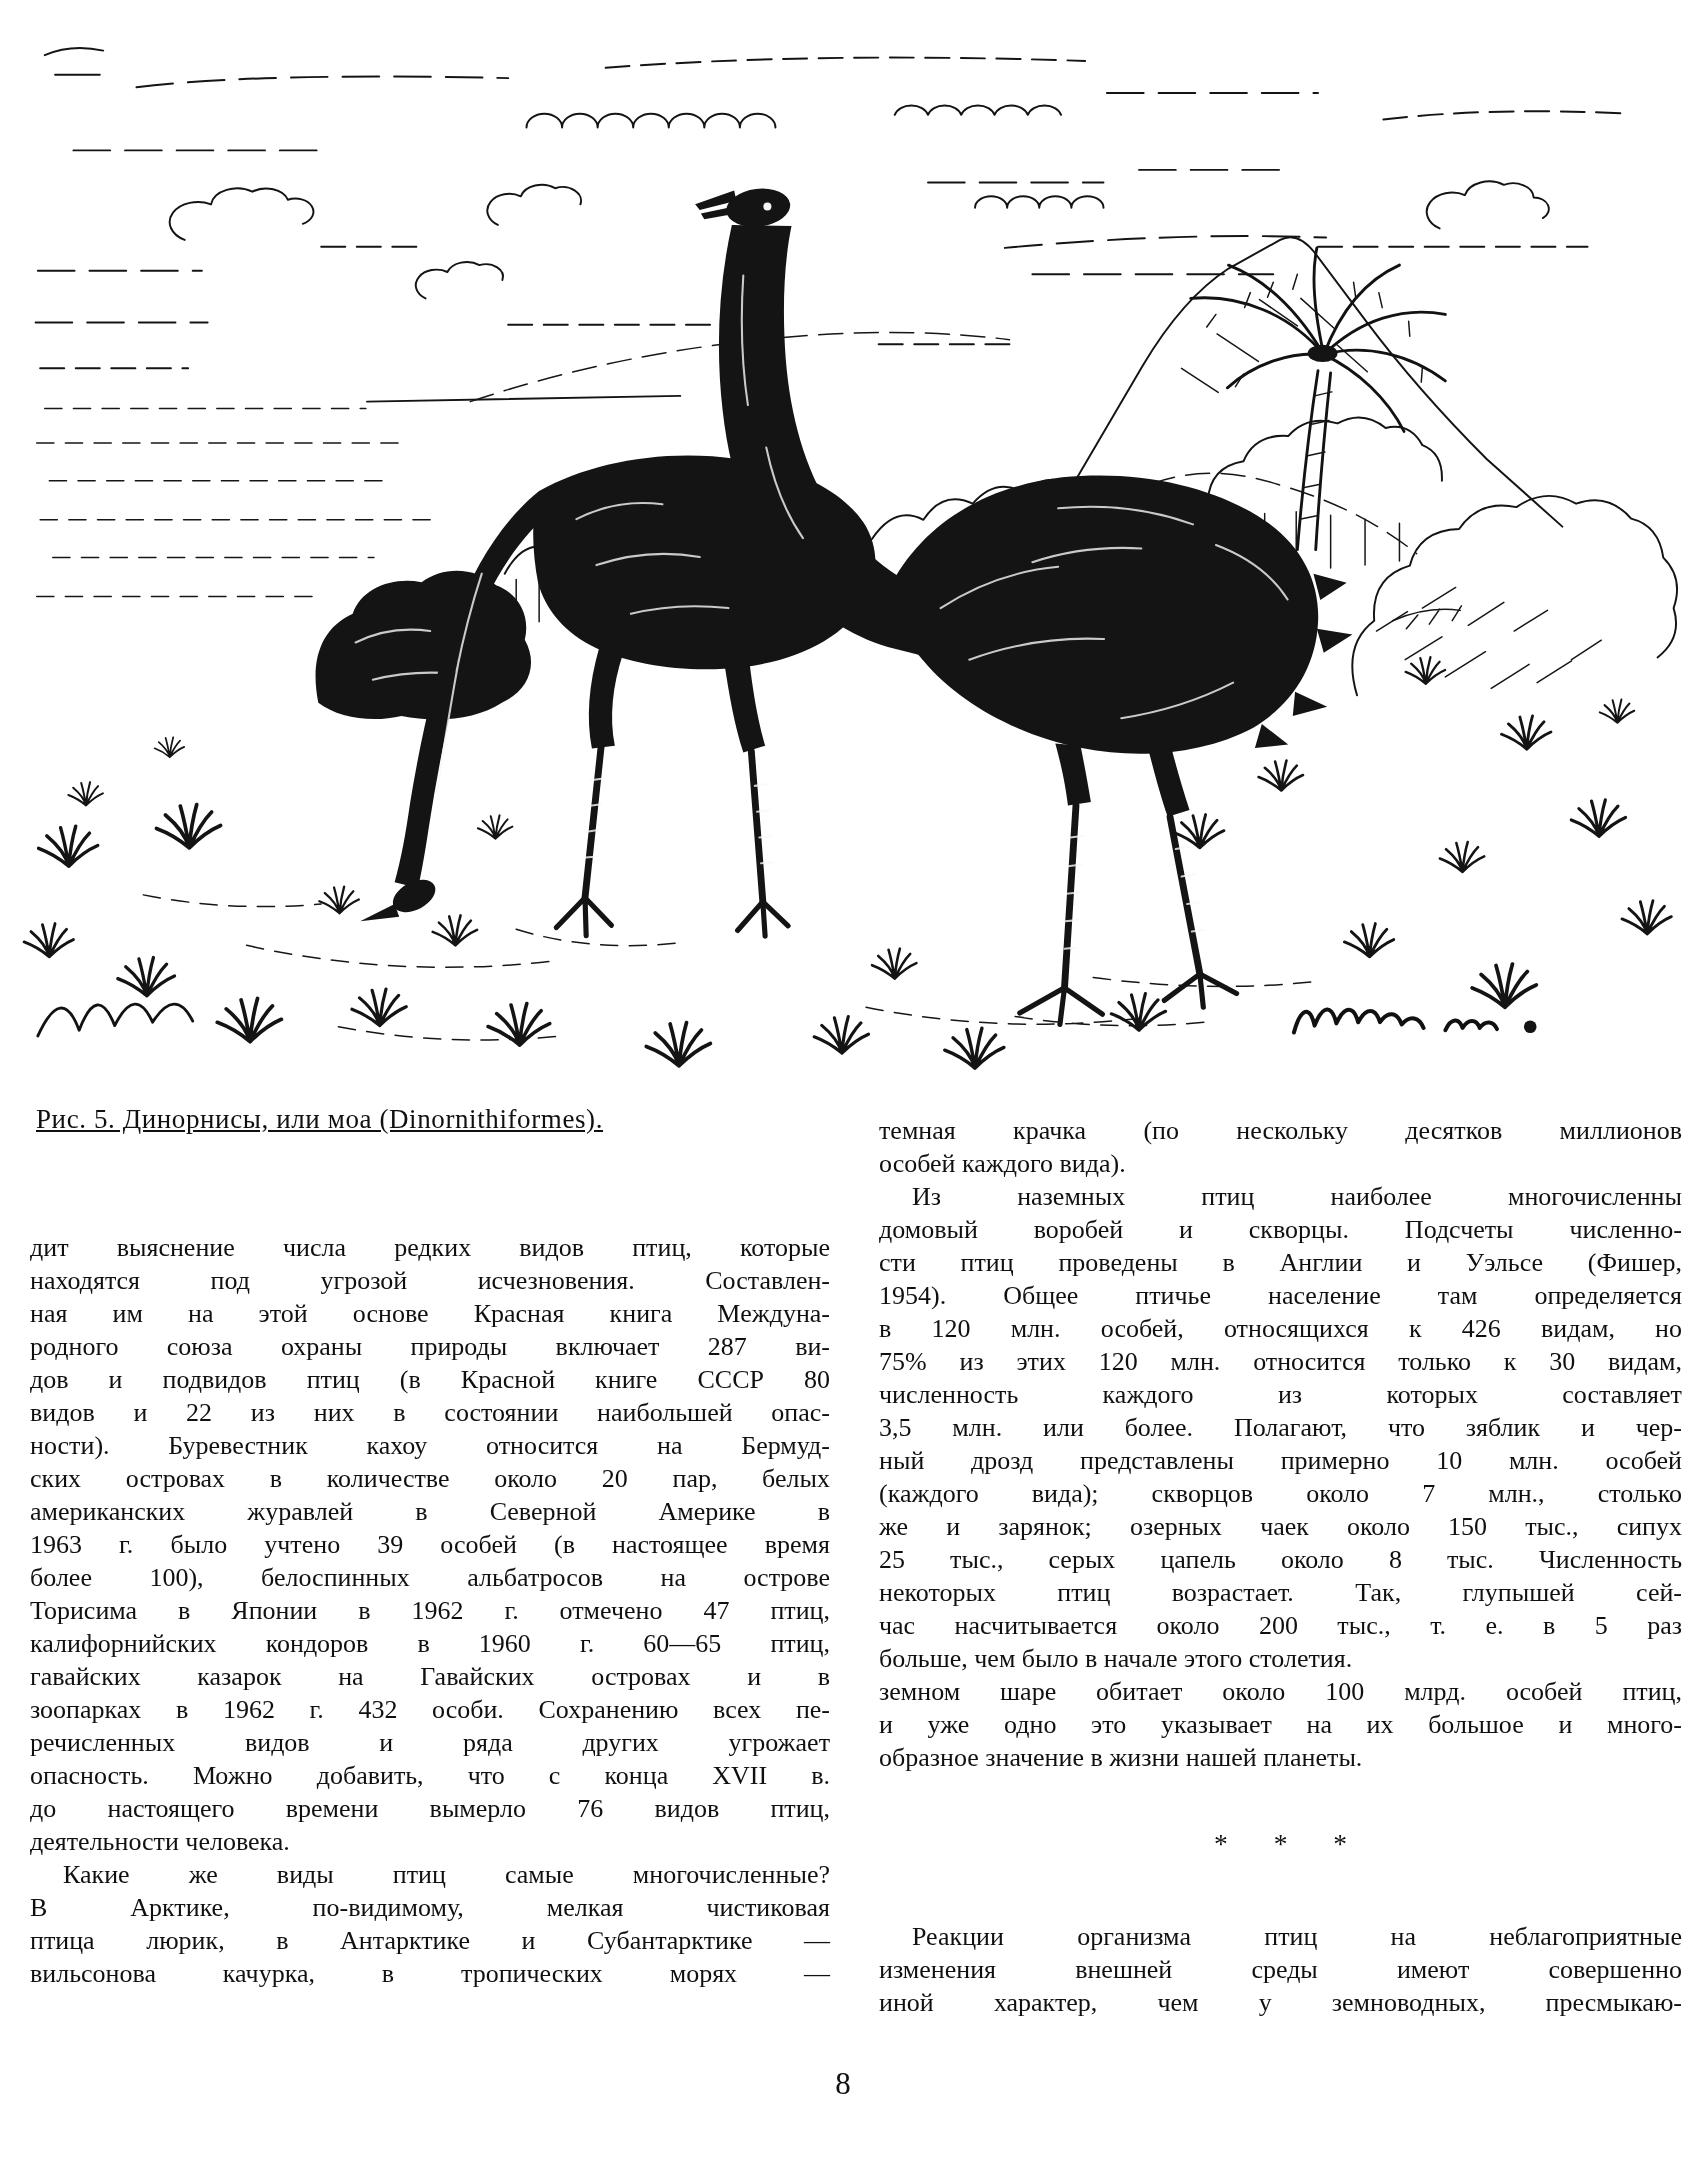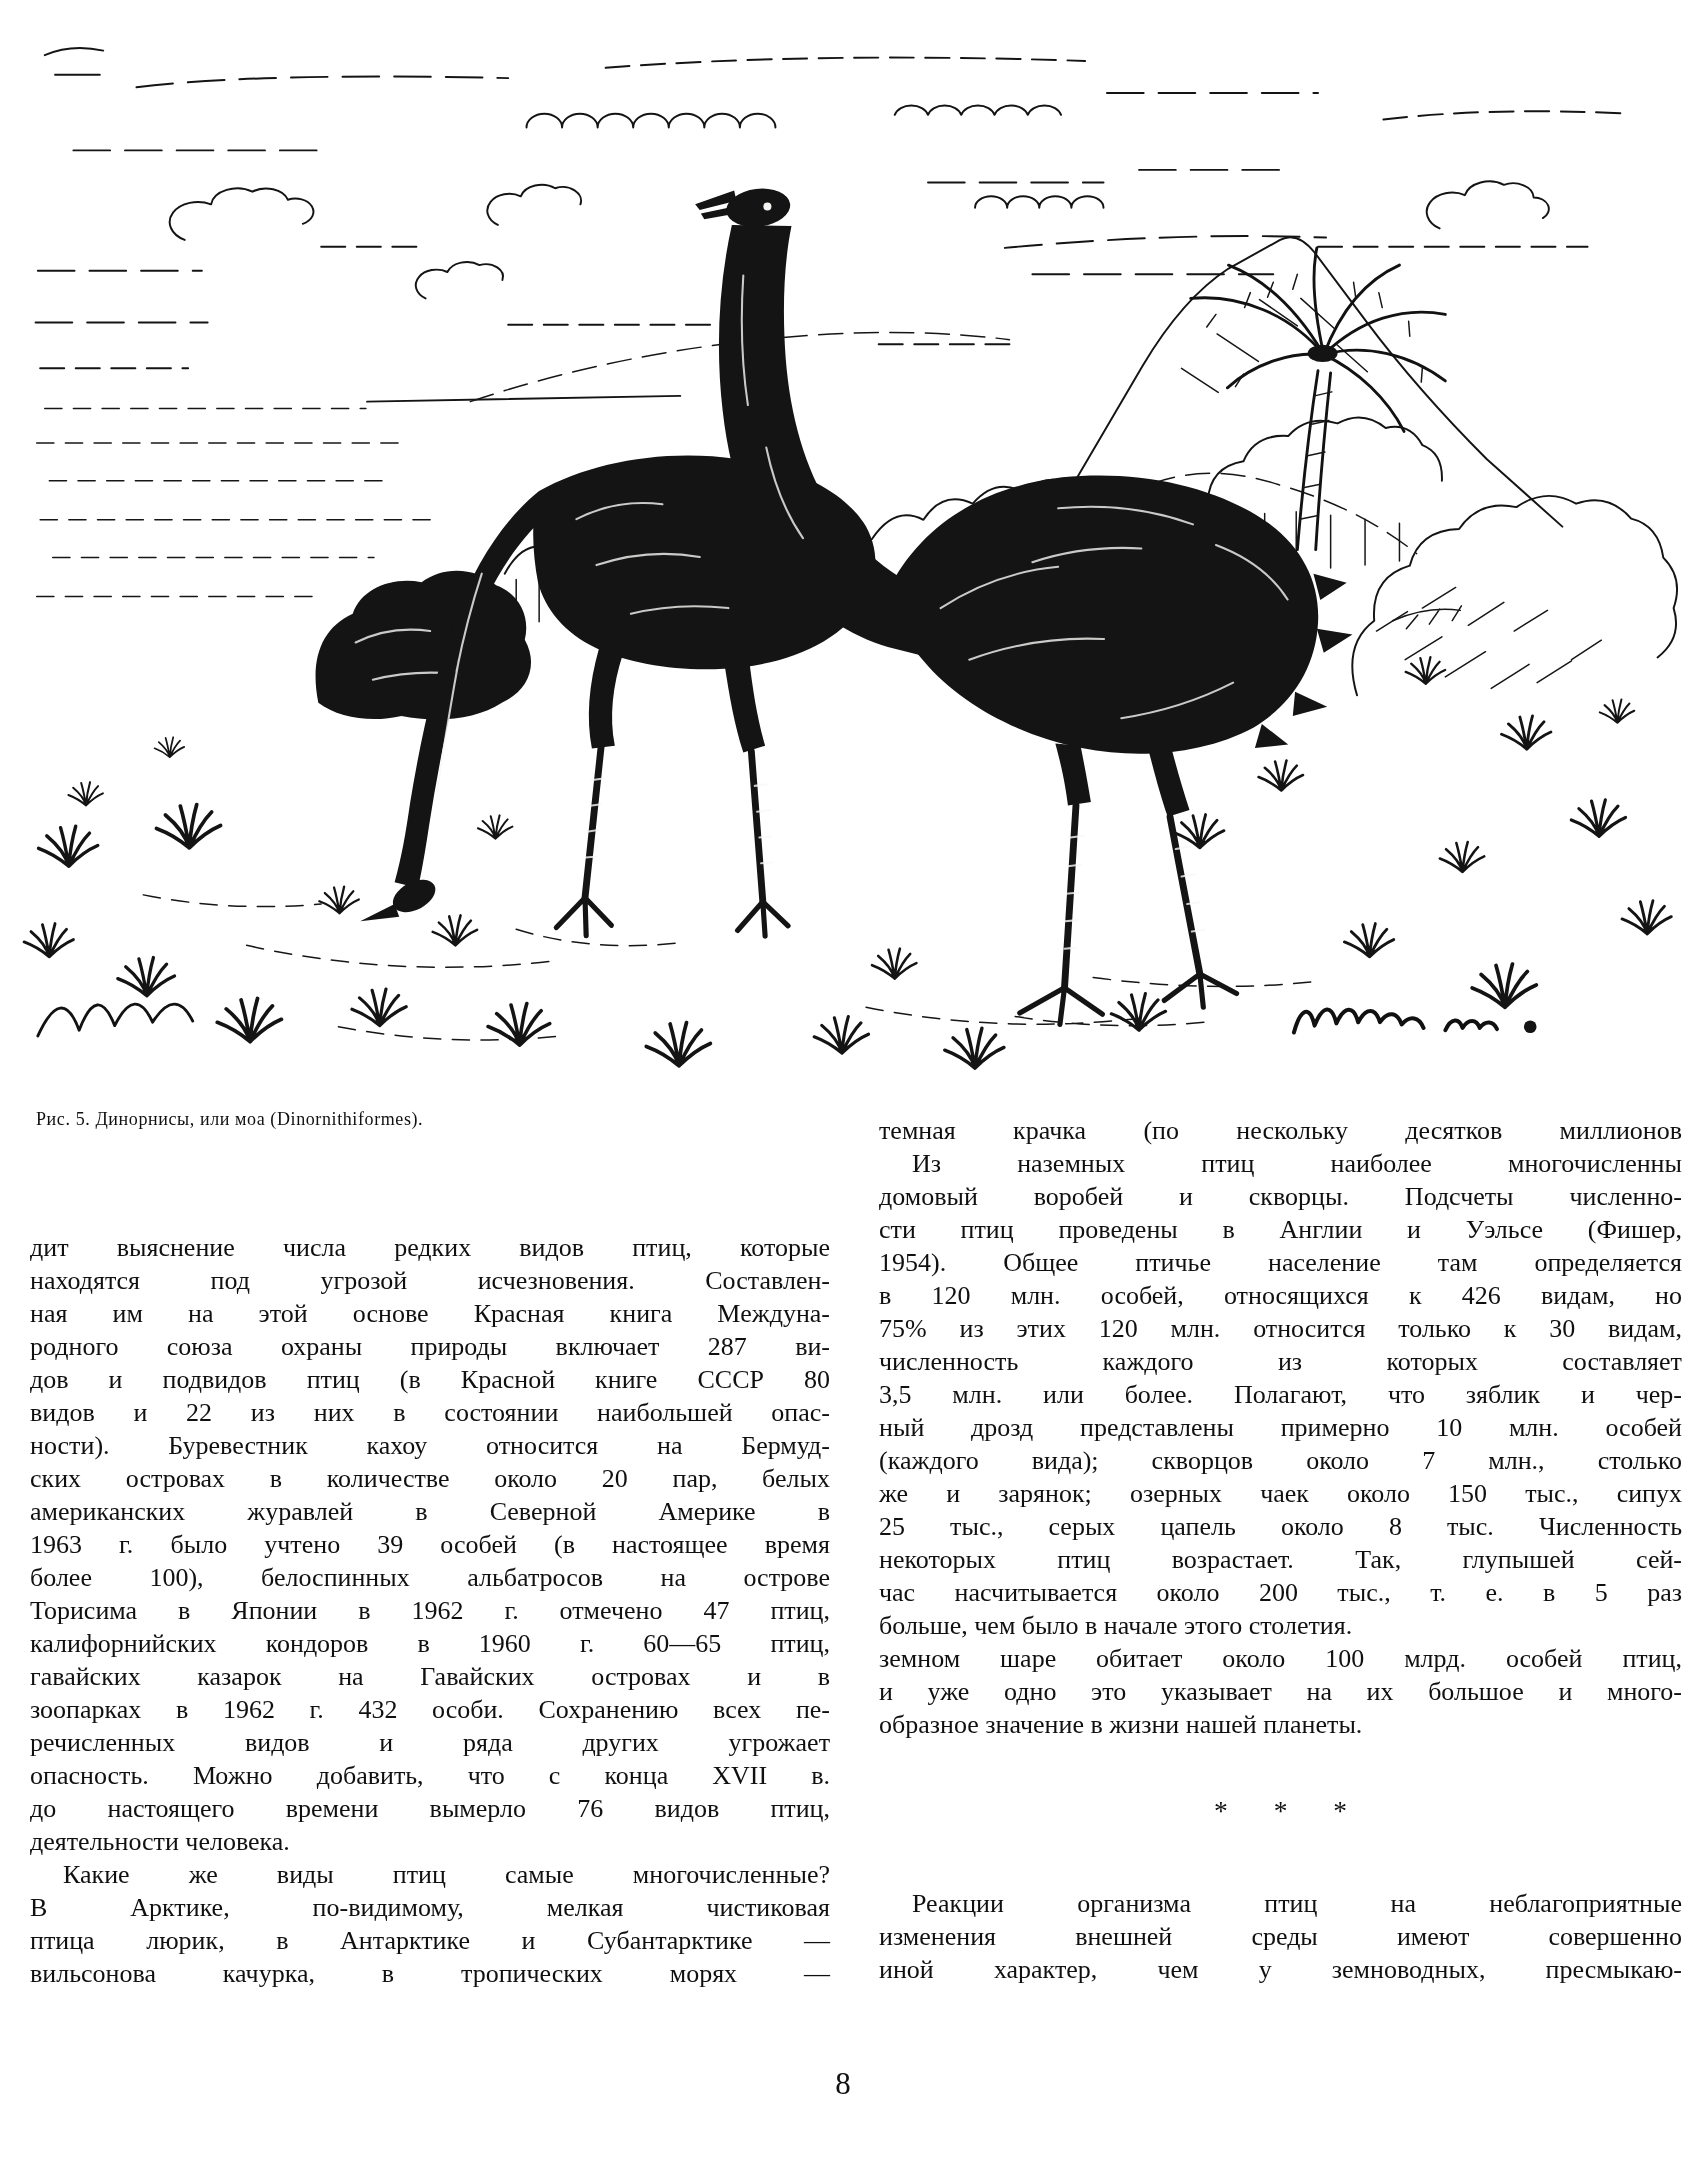--- a/index.html
+++ b/index.html
@@ -8,21 +8,21 @@
     width:1700px;height:2183px;
     background:#ffffff;
     font-family:"Liberation Serif","DejaVu Serif",serif;
     color:#101010;
     overflow:hidden;
   }
   .illustration{position:absolute;left:0;top:0;width:1700px;height:1090px;}
   .illustration svg{display:block;width:100%;height:100%;}
   .caption{
     position:absolute;left:36px;top:1105px;width:797px;
-    font-size:18px;line-height:29px;letter-spacing:0.6px;white-space:nowrap;
+    font-size:27px;line-height:29px;letter-spacing:0.6px;white-space:nowrap;text-decoration:underline;
   }
   .col{position:absolute;font-size:26px;line-height:33px;}
   .col-left{left:30px;top:1231px;width:800px;}
   .col-right{left:879px;top:1114px;width:803px;}
   .line{text-align:justify;text-align-last:justify;height:33px;overflow:visible;white-space:nowrap;}
   .pe{text-align:left;text-align-last:left;}
   .in{text-indent:33px;}
   .stars{
     text-align:center;text-align-last:center;letter-spacing:19.5px;padding-left:19.5px;
     height:33px;margin-top:53px;margin-bottom:60px;font-size:27.5px;
@@ -223,20 +223,21 @@
     <div class="line">до настоящего времени вымерло 76 видов птиц,</div>
     <div class="line pe">деятельности человека.</div>
     <div class="line in">Какие же виды птиц самые многочисленные?</div>
     <div class="line">В Арктике, по-видимому, мелкая чистиковая</div>
     <div class="line">птица люрик, в Антарктике и Субантарктике —</div>
     <div class="line">вильсонова качурка, в тропических морях —</div>
   </div>
 
   <div class="col col-right">
     <div class="line">темная крачка (по нескольку десятков миллионов</div>
+    <div class="line pe">особей каждого вида).</div>
     <div class="line in">Из наземных птиц наиболее многочисленны</div>
     <div class="line">домовый воробей и скворцы. Подсчеты численно-</div>
     <div class="line">сти птиц проведены в Англии и Уэльсе (Фишер,</div>
     <div class="line">1954). Общее птичье население там определяется</div>
     <div class="line">в 120 млн. особей, относящихся к 426 видам, но</div>
     <div class="line">75% из этих 120 млн. относится только к 30 видам,</div>
     <div class="line">численность каждого из которых составляет</div>
     <div class="line">3,5 млн. или более. Полагают, что зяблик и чер-</div>
     <div class="line">ный дрозд представлены примерно 10 млн. особей</div>
     <div class="line">(каждого вида); скворцов около 7 млн., столько</div>

